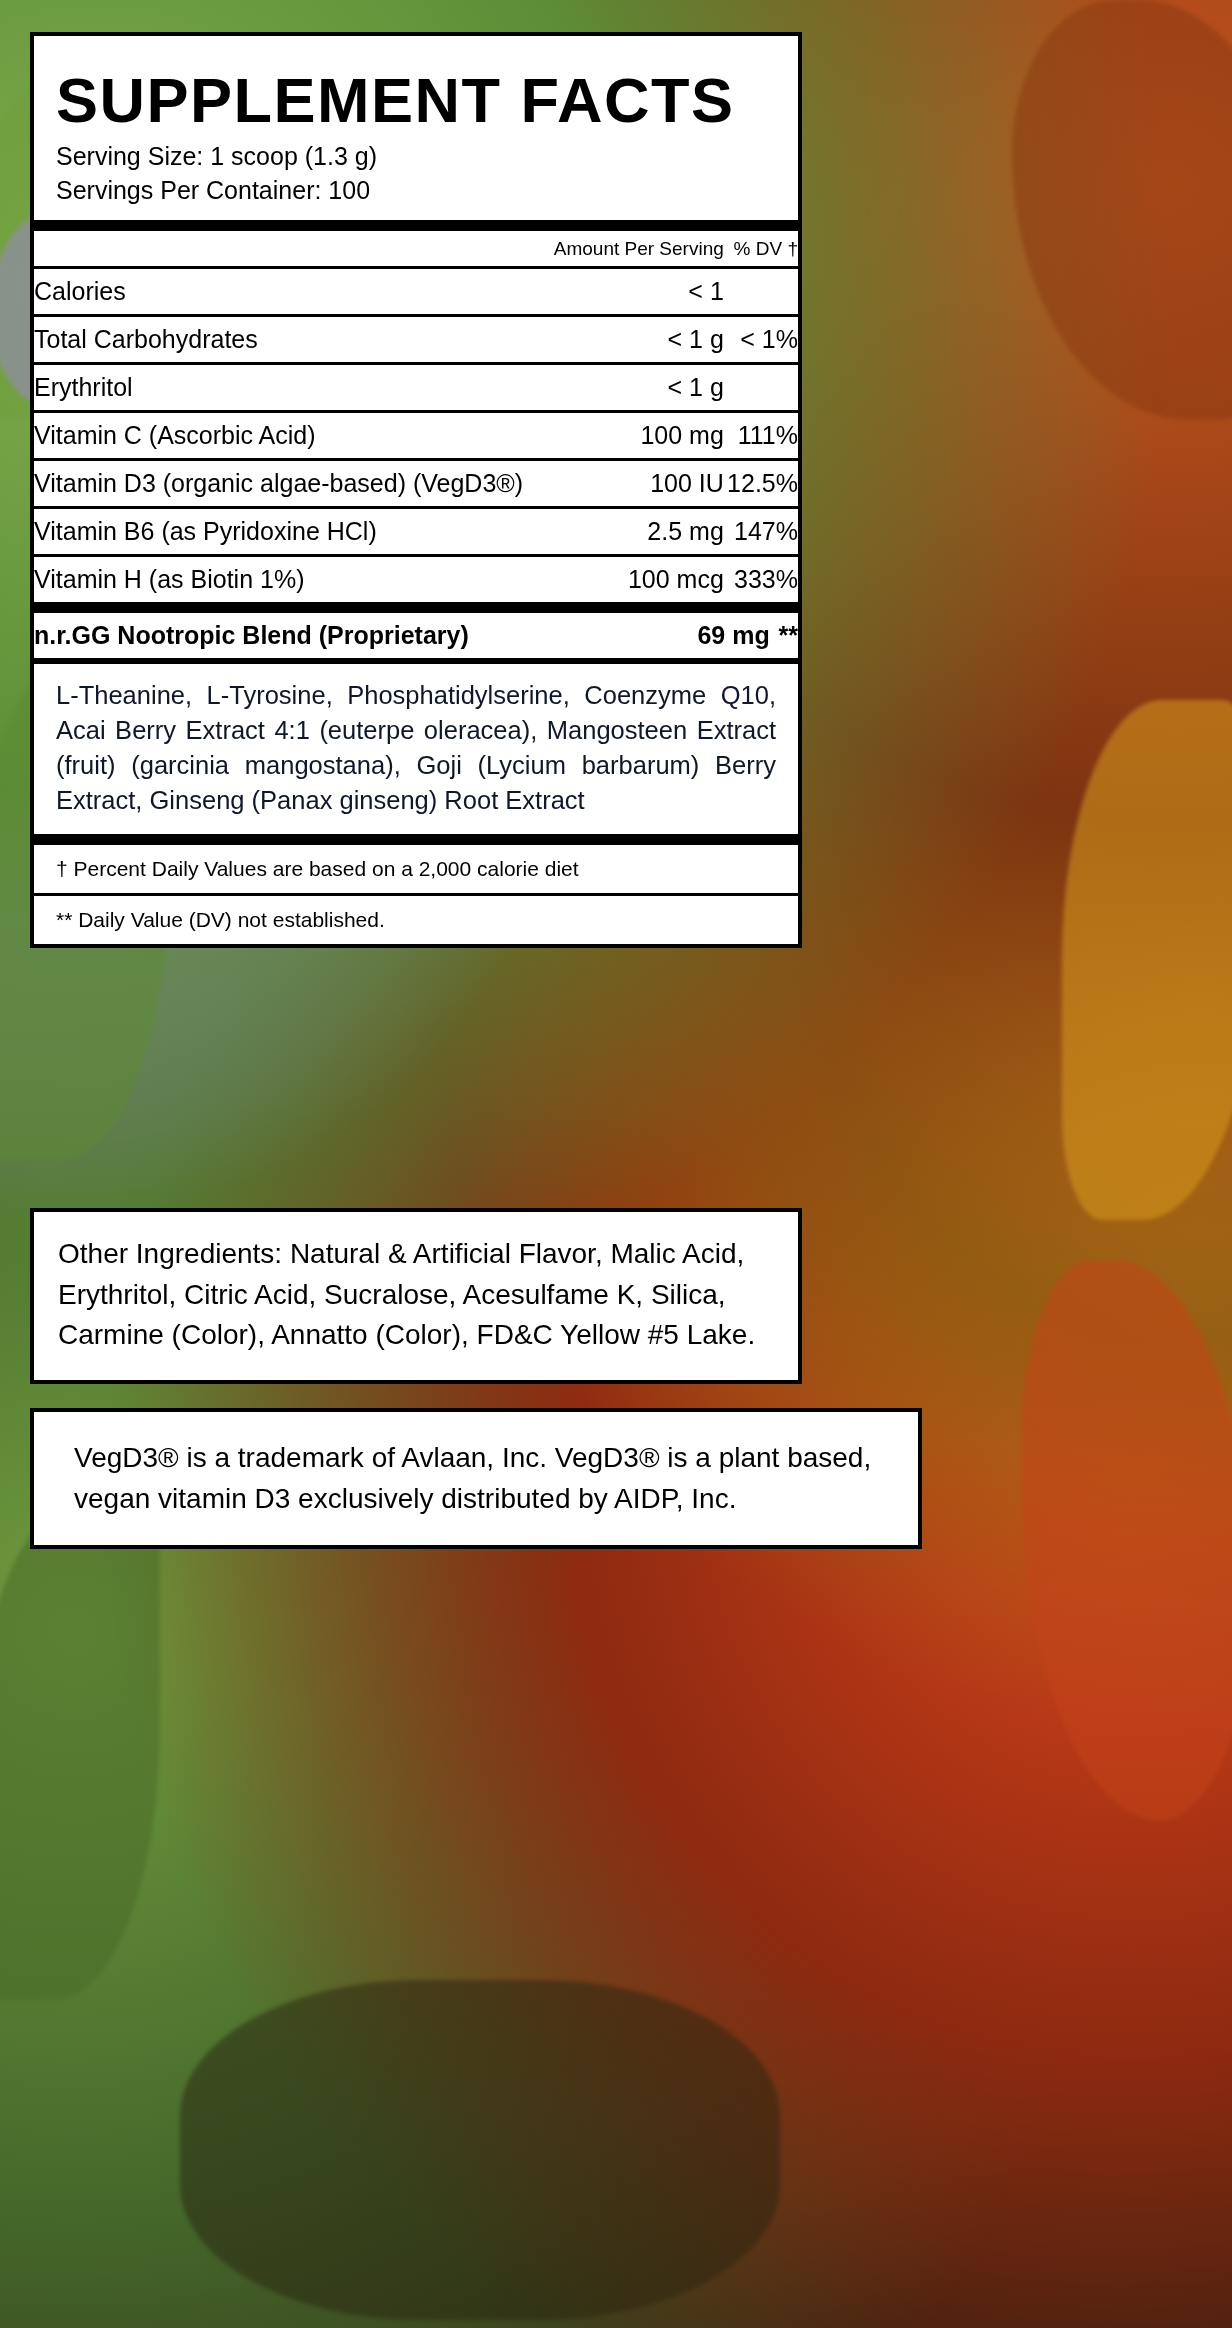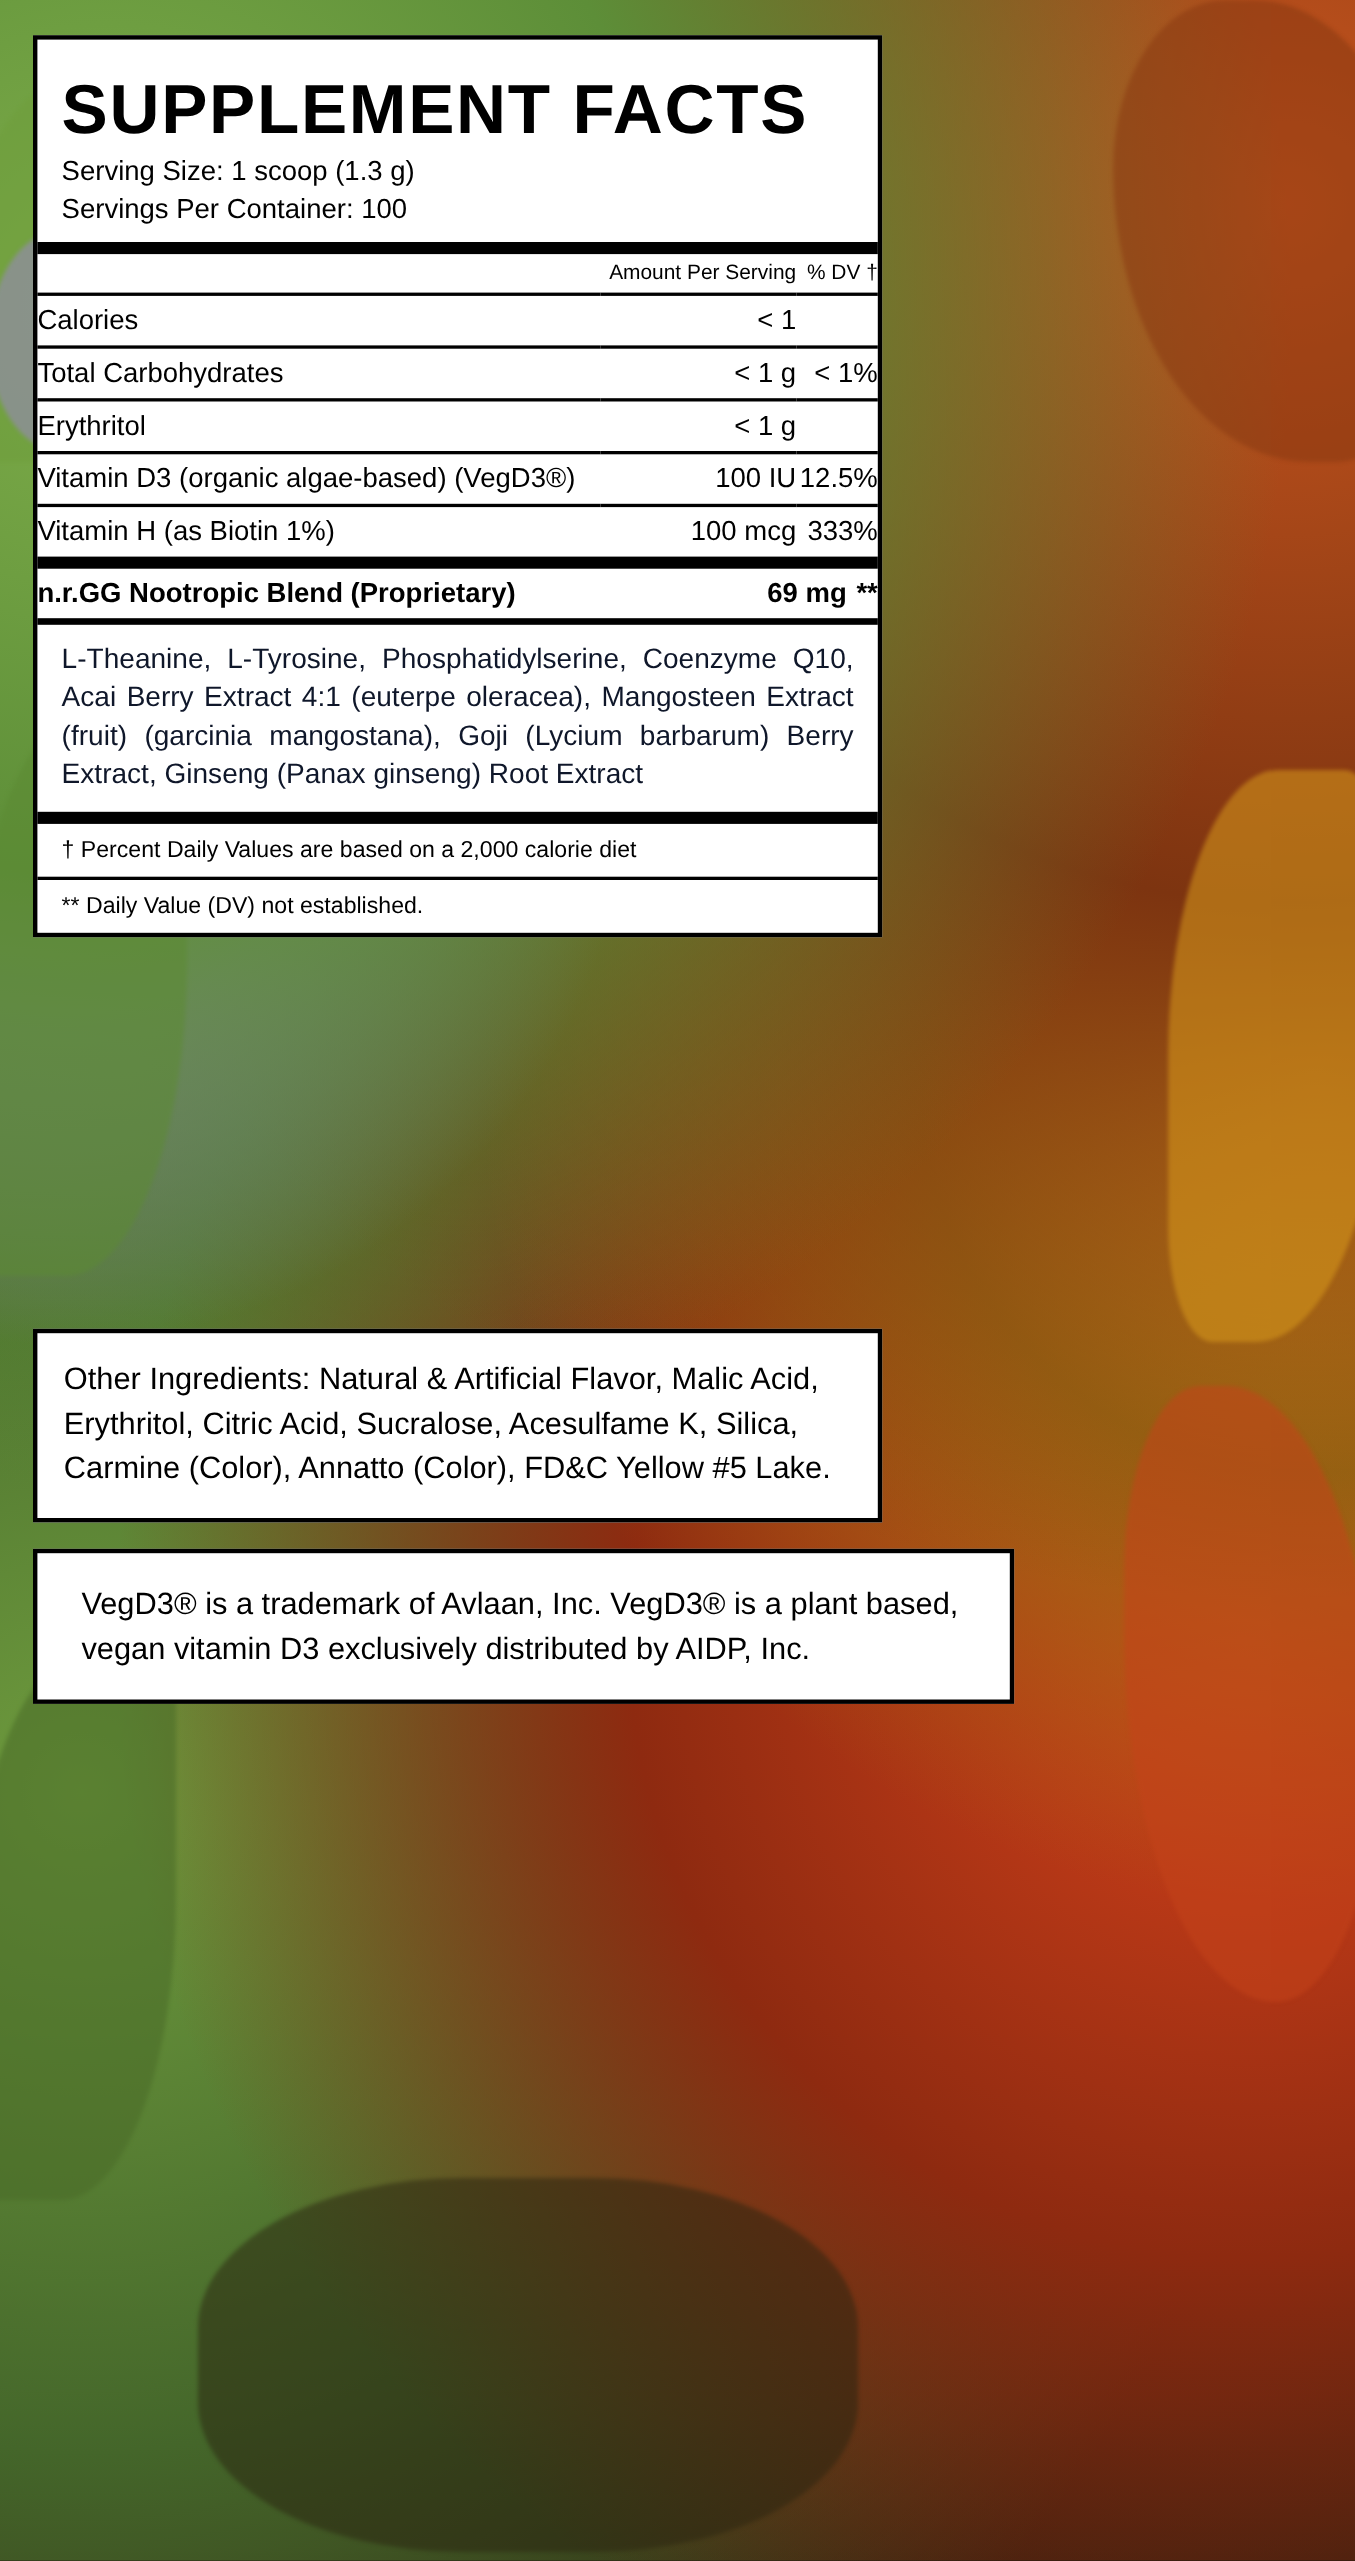--- a/index.html
+++ b/index.html
@@ -148,23 +148,33 @@
       <td class="c-name">Total Carbohydrates</td>
       <td class="c-amt">&lt; 1 g</td>
       <td class="c-dv">&lt; 1%</td>
     </tr>
     <tr class="rowline">
       <td class="c-name indent">Erythritol</td>
       <td class="c-amt">&lt; 1 g</td>
       <td class="c-dv"></td>
     </tr>
     <tr class="rowline">
+      <td class="c-name">Vitamin C (Ascorbic Acid)</td>
+      <td class="c-amt">100 mg</td>
+      <td class="c-dv">111%</td>
+    </tr>
+    <tr class="rowline">
       <td class="c-name">Vitamin D3 (organic algae-based) (VegD3®)</td>
       <td class="c-amt">100 IU</td>
       <td class="c-dv">12.5%</td>
+    </tr>
+    <tr class="rowline">
+      <td class="c-name">Vitamin B6 (as Pyridoxine HCl)</td>
+      <td class="c-amt">2.5 mg</td>
+      <td class="c-dv">147%</td>
     </tr>
     <tr>
       <td class="c-name">Vitamin H (as Biotin 1%)</td>
       <td class="c-amt">100 mcg</td>
       <td class="c-dv">333%</td>
     </tr>
   </tbody>
     </table>
 
   <div class="rule-thick"></div>

